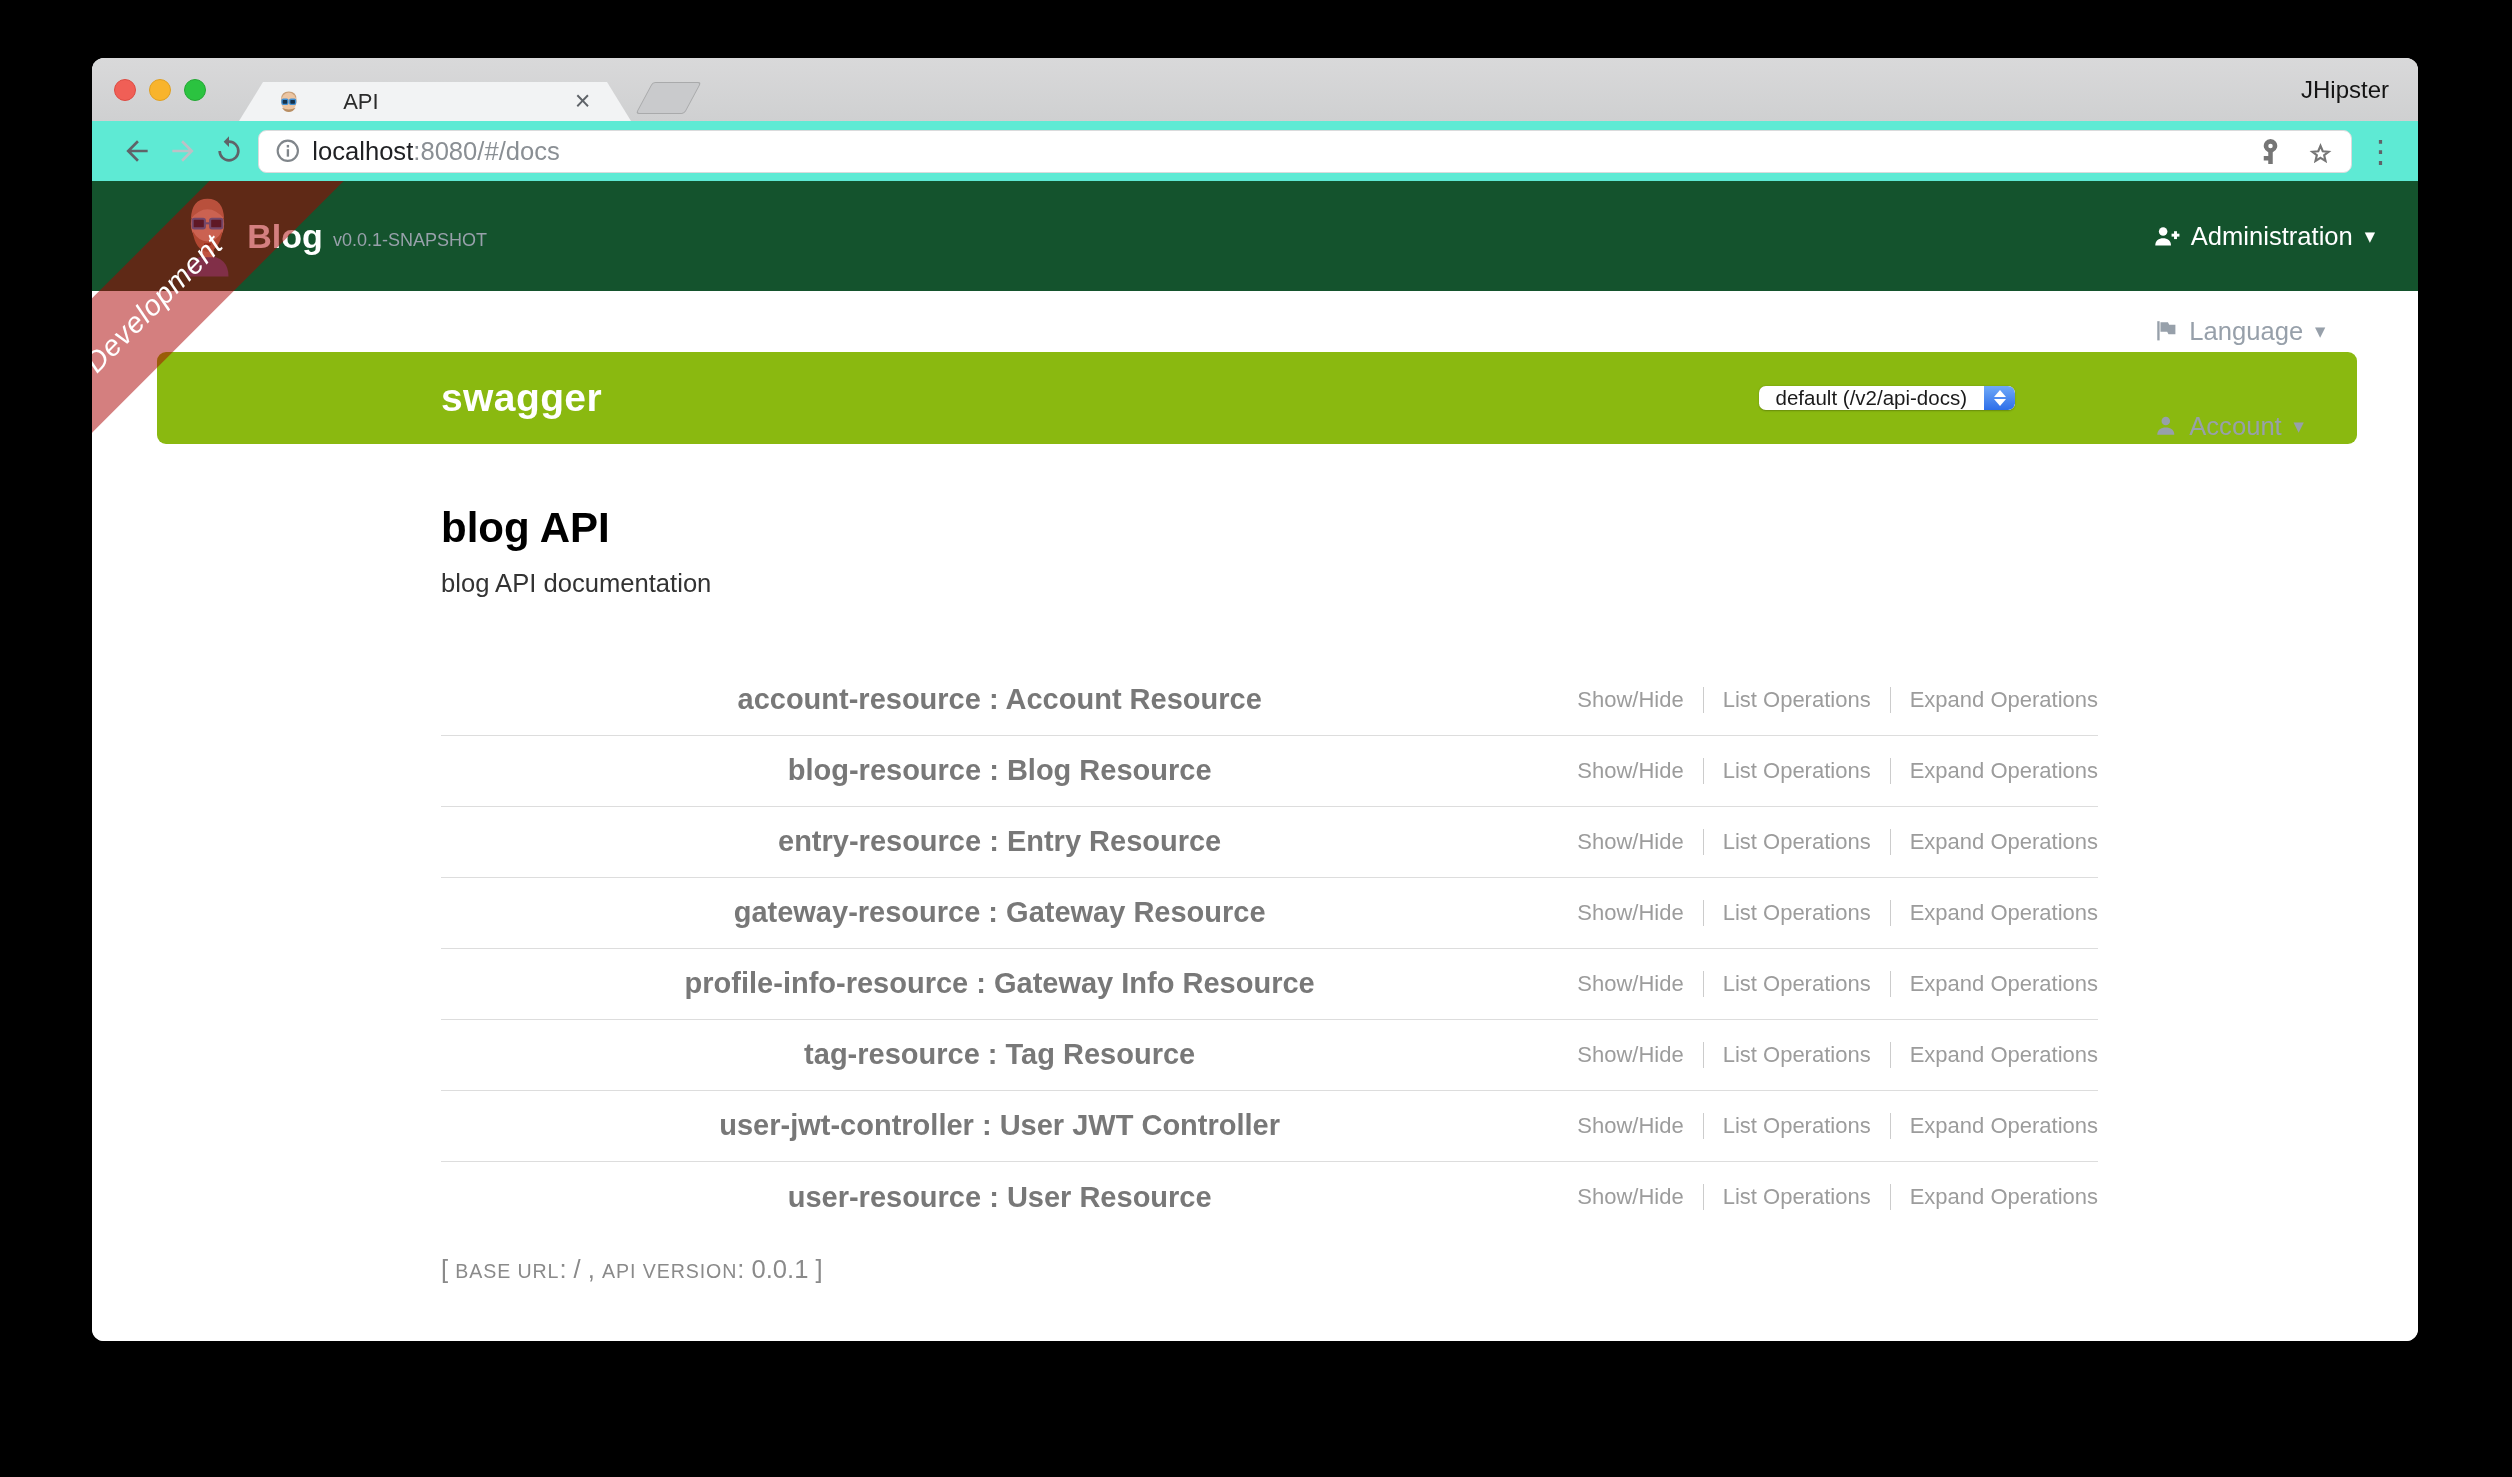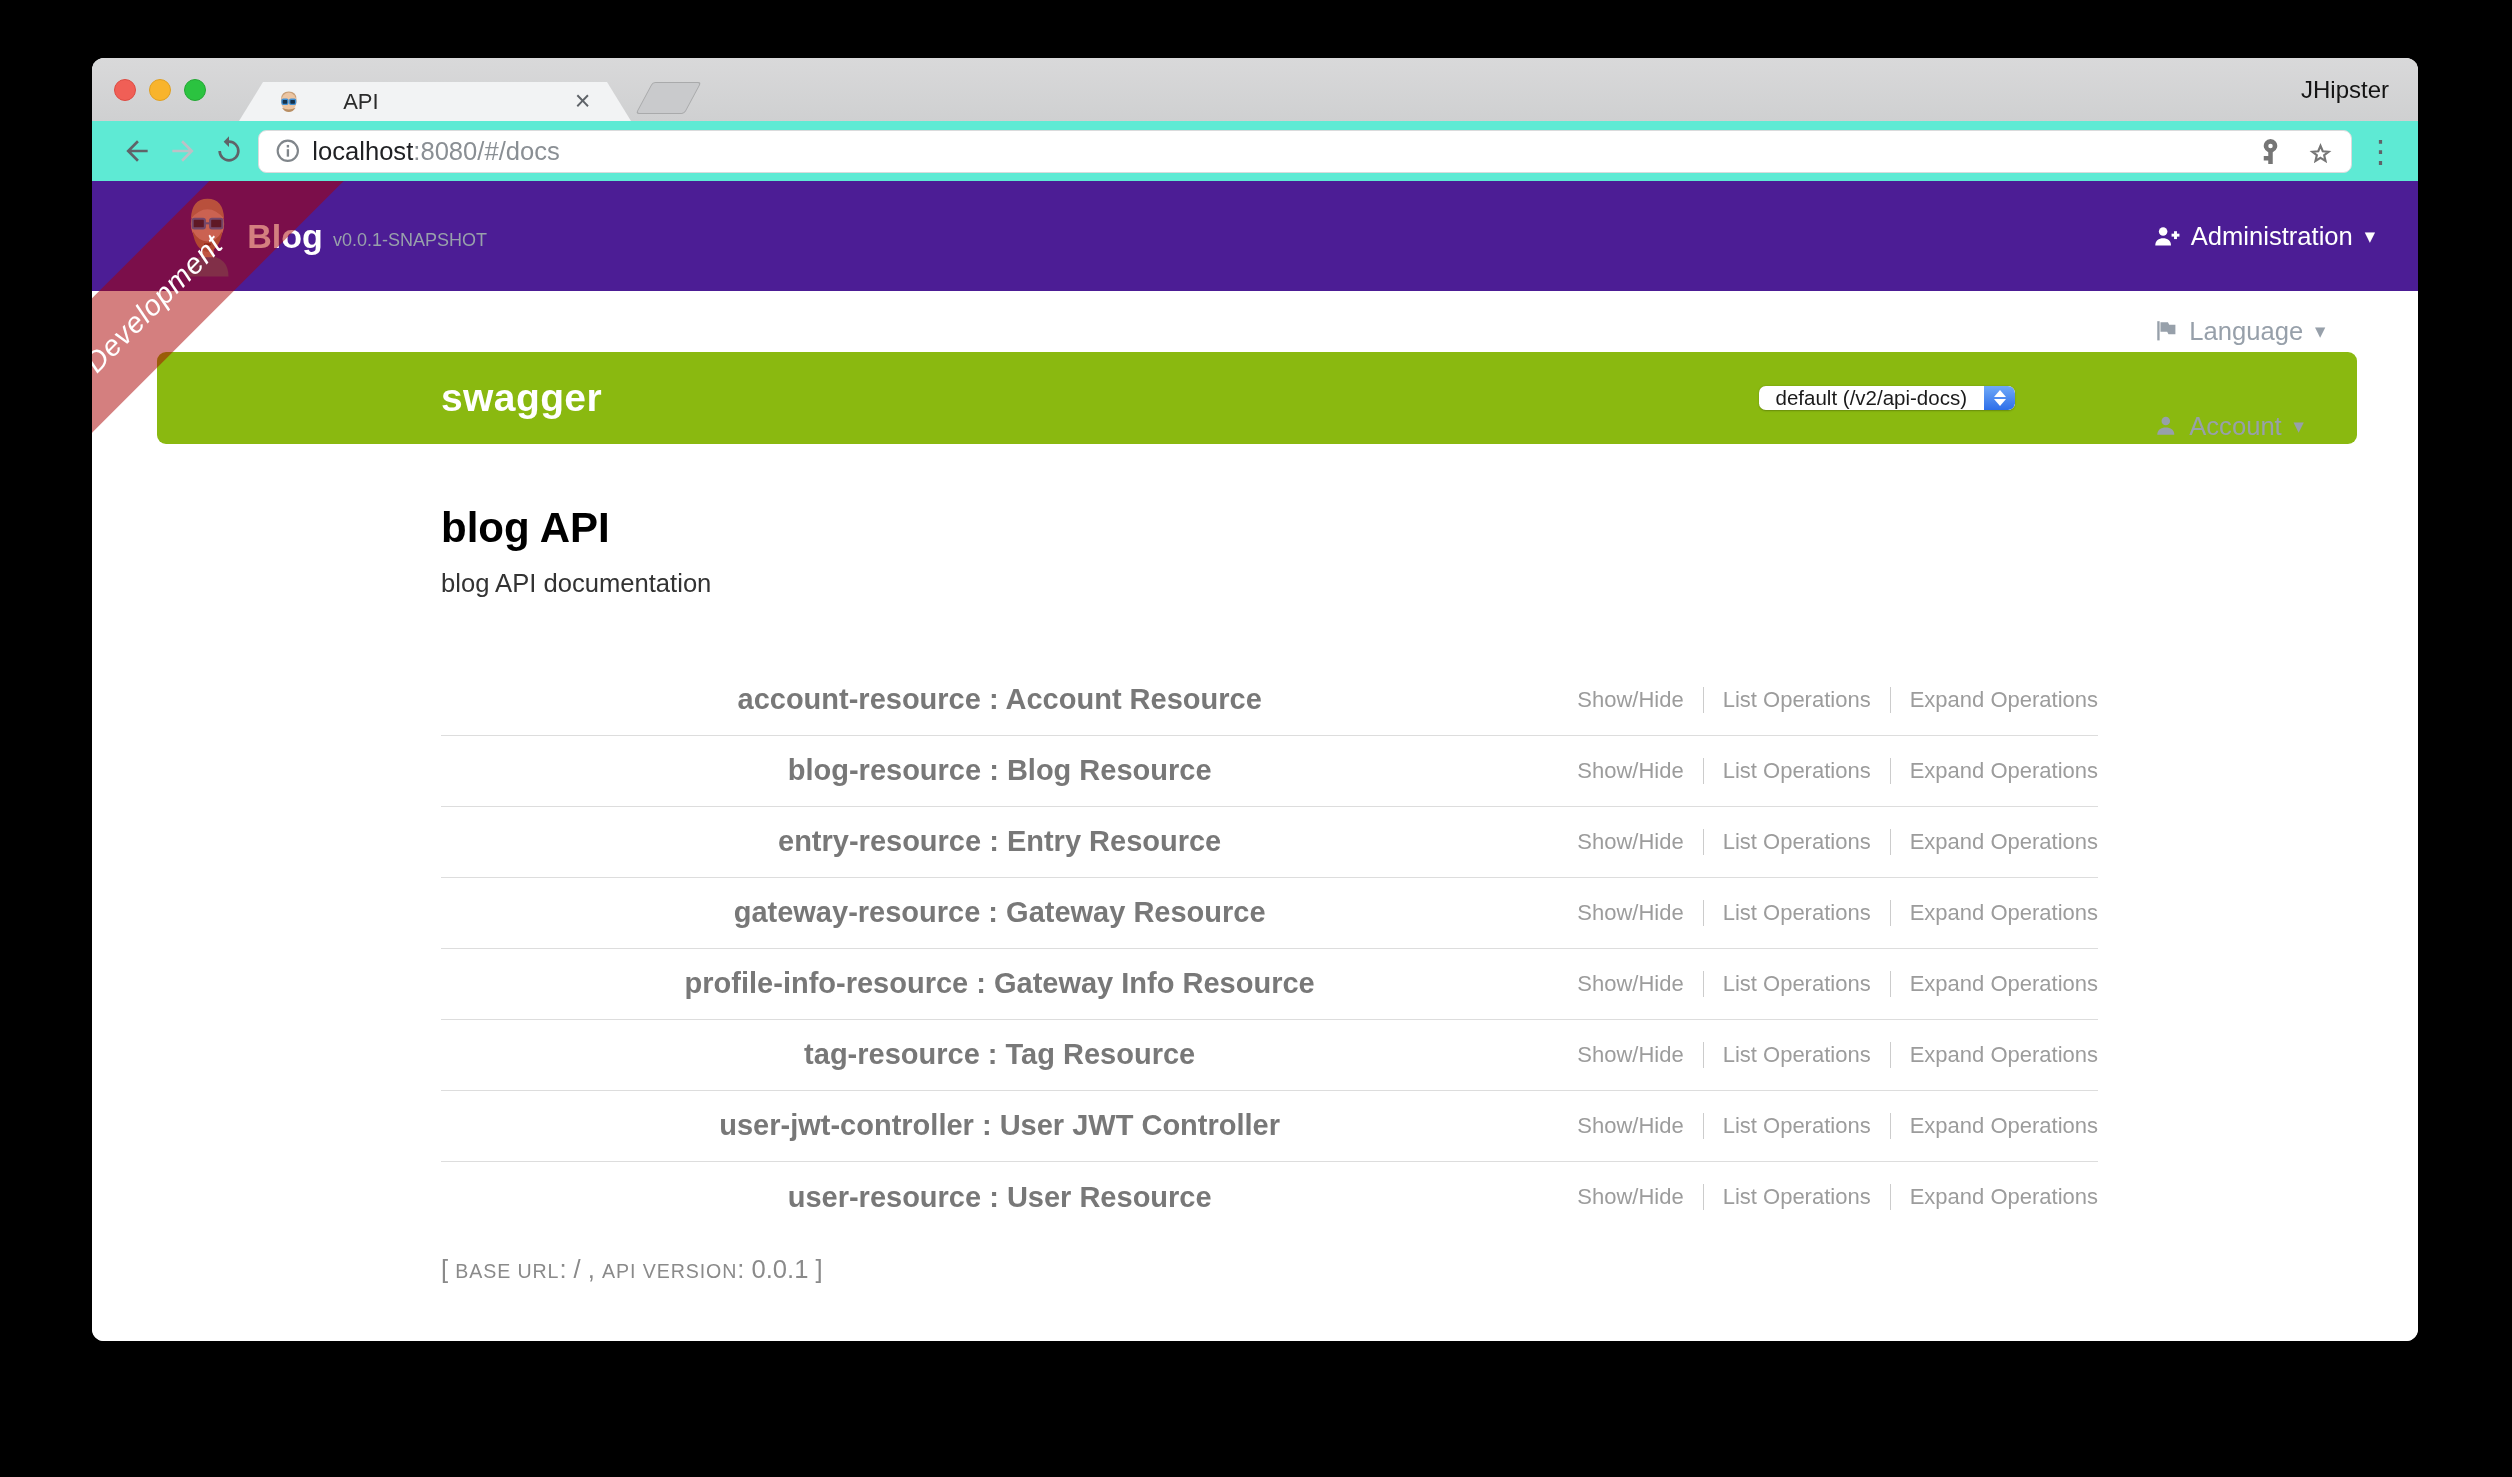--- a/index.html
+++ b/index.html
@@ -64,21 +64,21 @@
   .page { flex:1; position:relative; overflow:hidden; background:#fff; }
   .ribbon {
     position:absolute; left:-262px; top:75px; width:648px; height:95px;
     background:rgba(170,0,0,0.5); z-index:5;
     transform:rotate(-45deg);
     display:flex; align-items:center; justify-content:center;
     font-size:29px; font-style:italic; color:#fff; letter-spacing:0.9px;
   }
   
   .navbar {
-    height:110px; background:#4c1d95;
+    height:110px; background:#14532d;
     display:flex; align-items:center; padding:0 43px 0 91px;
   }
   .brand { display:flex; align-items:center; }
   .brand-name { font-size:34px; font-weight:bold; color:#fff; margin-left:15.3px; }
   .brand-version { font-size:18px; color:#98a1ab; margin-left:10.2px; margin-top:8.5px; }
   .nav-items { margin-left:auto; display:flex; align-items:flex-start; gap:66px;flex-direction:column; }
   .nav-item { display:flex; align-items:center; gap:10.2px; font-size:25.6px; color:#97a0aa; cursor:pointer; }
   .nav-item.active { color:#ffffff; }
   .nav-item svg { display:block; }
   .caret { font-size:20.5px; margin-left:1.7px; }

